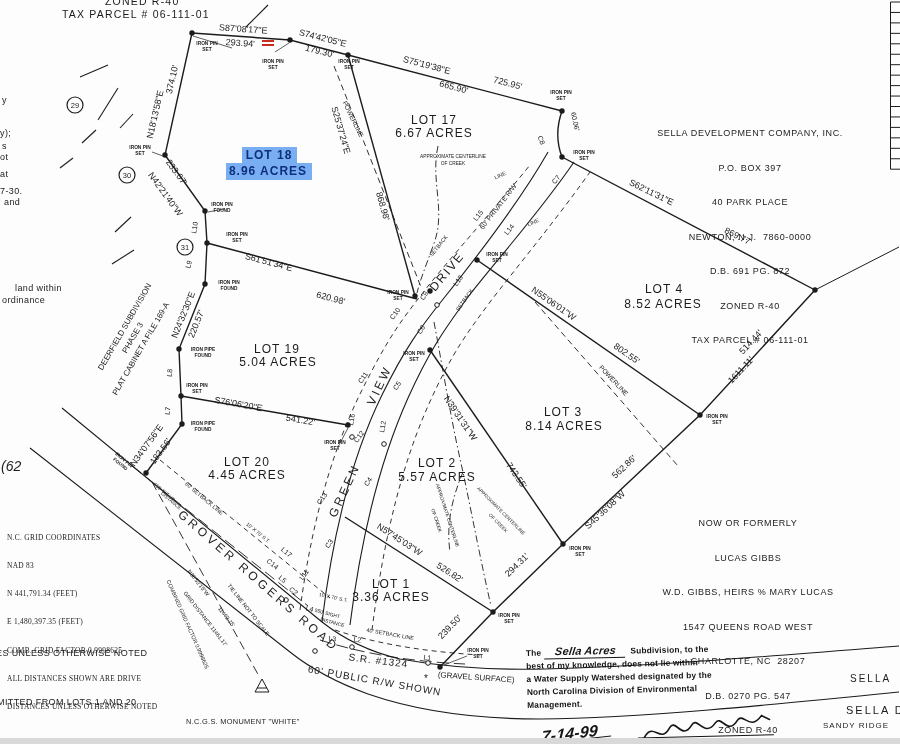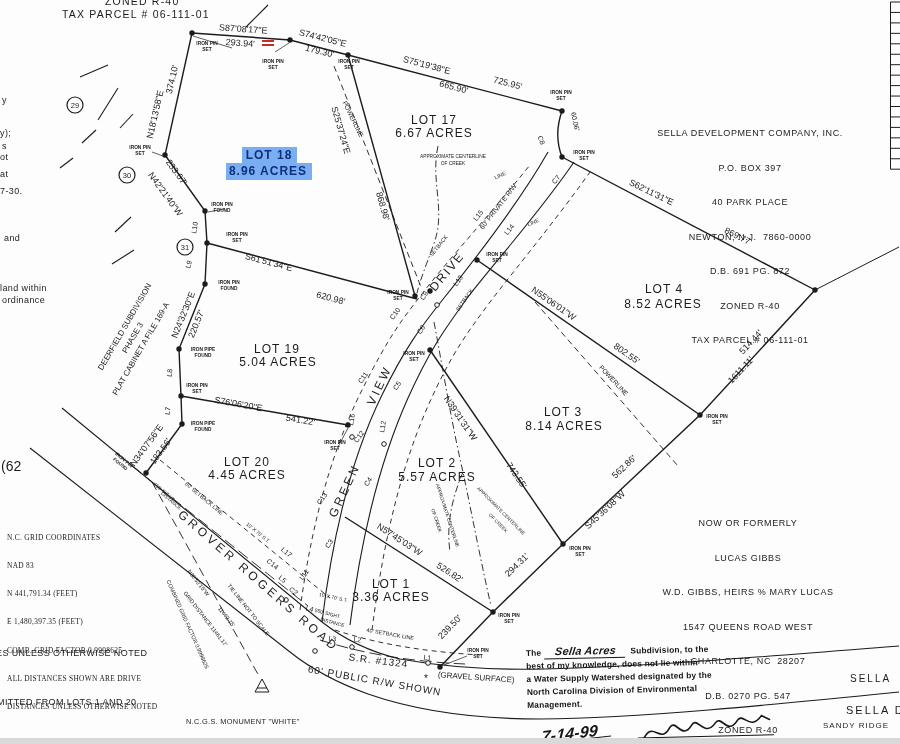--- a/index.html
+++ b/index.html
@@ -7,21 +7,21 @@
          font-family:"Liberation Sans",sans-serif;color:#1c1c1c;}
   .stage svg.map{position:absolute;left:0;top:0;}
   svg text{fill:#1c1c1c;font-family:"Liberation Sans",sans-serif;}
   svg text.hl{fill:var(--hl-fg,#0e2f7d);font-weight:bold;}
   svg text.pin{font-weight:bold;}
   .block{position:absolute;white-space:pre;line-height:11.5px;font-size:9px;letter-spacing:.6px;}
   .block.center{text-align:center;}
   .block.mono{font-size:7.4px;line-height:9.4px;letter-spacing:.3px;}
   .hdr{position:absolute;white-space:pre;letter-spacing:1.2px;font-size:10.5px;}
   .frag{position:absolute;white-space:pre;font-size:9px;letter-spacing:.4px;}
-  .frag.hand2{font-size:14px;letter-spacing:0;}
+  .frag.hand2{font-style:italic;font-size:14px;letter-spacing:0;}
   .corner{position:absolute;white-space:pre;letter-spacing:2px;}
   .cert{position:absolute;left:527px;top:643px;width:258px;font-size:8.3px;font-weight:700;
         letter-spacing:.2px;line-height:13px;color:#151515;transform:rotate(-1.3deg);}
   .cert .row1{display:flex;align-items:flex-end;}
   .cert .hand{font-style:italic;font-weight:600;font-size:11px;transform:skewX(-8deg);
               border-bottom:1.3px solid #151515;padding:0 10px;margin:0 4px;white-space:pre;}
   .cert .foot{display:flex;gap:26px;margin-top:3px;align-items:flex-end;}
   .cert .datecol{width:84px;text-align:center;}
   .cert .dateval{font-style:italic;font-weight:600;font-size:16px;transform:rotate(-5deg) skewX(-10deg);
                  white-space:pre;}
@@ -369,22 +369,22 @@
   <div class="corner" style="left:846px;top:704px;font-size:11px;">SELLA D</div>
   <div class="corner" style="left:823px;top:721px;font-size:8px;letter-spacing:1px;">SANDY RIDGE</div>
 
   <div id="frag-layer">
       <div class="frag" style="left: 2px; top: 95px;">y</div>
       <div class="frag" style="left: 0px; top: 128px;">y);</div>
       <div class="frag" style="left: 2px; top: 141px;">s</div>
       <div class="frag" style="left: 0px; top: 152px;">ot</div>
       <div class="frag" style="left: 0px; top: 169px;">at</div>
       <div class="frag" style="left: 0px; top: 186px;">7-30.</div>
-      <div class="frag" style="left: 4px; top: 197px; margin-top: 36px;">and</div>
-      <div class="frag" style="left: 0px; top: 283px;">land within</div>
+      <div class="frag" style="left: 4px; top: 197px;">and</div>
+      <div class="frag" style="left: 15px; top: 283px;">land within</div>
       <div class="frag" style="left: 2px; top: 295px;">ordinance</div>
       <div class="frag hand2" style="left: 1px; top: 458px;">(62</div>
       <div class="frag" style="left: -4px; top: 648px;">ES UNLESS OTHERWISE NOTED</div>
       <div class="frag" style="left: -3px; top: 697px;">MITTED FROM LOTS 1 AND 20</div>
     </div>
 
   <div class="bottombar"></div>
 </div>
 
 </body></html>

